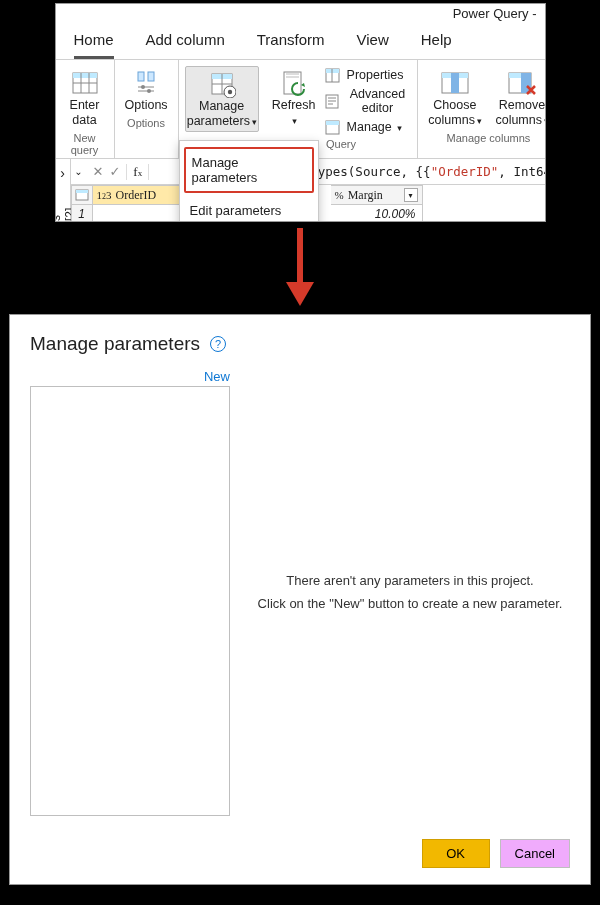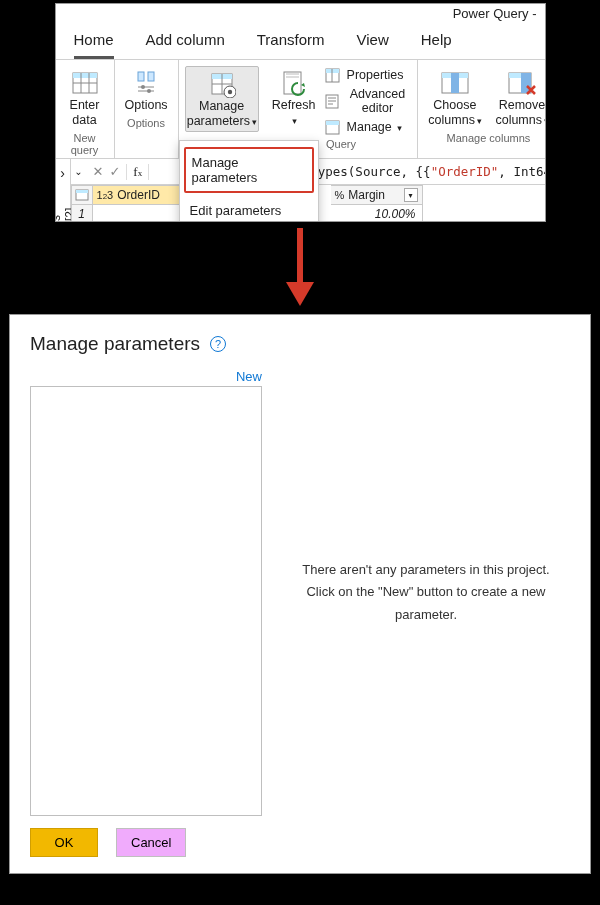--- a/index.html
+++ b/index.html
@@ -98,21 +98,21 @@
   }
   .fxrow .dd{ width:16px; text-align:center; font-size:10px; cursor:pointer;}
   .fxrow .xv{ display:flex; gap:6px; padding:0 6px; color:#888;}
   .fxrow .xv span{cursor:pointer;}
   .fxrow .fx{ font-family:"Segoe UI",serif; padding:0 6px; border-left:1px solid #ddd;border-right:1px solid #ddd;}
   .fxrow .formula{
     flex:1; padding:0 6px; font-family:Consolas,monospace; font-size:12.5px;
     white-space:nowrap; overflow:hidden;
   }
   .formula .str{color:#c0392b;}
-  .headrow{ display:flex; height:20px; font-size:12px;}
+  .headrow{ display:flex; height:20px; font-size:12px;font-family:Liberation Serif, serif;}
   .rownum-h{width:22px;border:1px solid #c9c9c9;background:#f4f4f4;display:flex;align-items:center;justify-content:center;}
   .colh{
     border:1px solid #c9c9c9;background:#f4f4f4;
     display:flex;align-items:center; padding:0 4px; gap:4px;
     border-left:none;
   }
   .colh.c1{ width:110px; background:#ffe9a8;}
   .colh.c2{ width:250px;}
   .colh .typeic{font-size:11px;}
   .colh .typeic .sub{font-size:8px;}
@@ -127,26 +127,26 @@
   .gridshift{ margin-left:0;}
   
   .arrow-wrap{ display:flex; justify-content:center; padding:6px 0;}
   
   .dialog{
     width:582px; margin:0 auto 6px; padding:18px 20px 16px;
   }
   .dlg-title{ font-size:19px; font-weight:400; display:flex; align-items:center; gap:10px;}
   .help-ic{ width:16px;height:16px;border:1.5px solid #1078d4;border-radius:50%;color:#1078d4;font-size:11px;display:flex;align-items:center;justify-content:center;}
   .dlg-body{ display:flex; gap:20px; margin-top:14px;}
-  .listcol{ width:232px;}
+  .listcol{ width:200px;}
   .newlink{ text-align:right; color:#1078d4; font-size:13px; cursor:pointer; padding-bottom:2px;}
   .listbox{ border:1px solid #bfbfbf; height:430px;}
   .msgcol{ flex:1; display:flex; align-items:center; justify-content:center;}
   .msg{ text-align:center; font-size:13px; color:#333; line-height:1.7;}
-  .dlg-foot{ display:flex; gap:18px; margin-top:12px;}
+  .dlg-foot{ display:flex; justify-content:flex-end; gap:10px; margin-top:23px;}
   .btn{
     min-width:68px; padding:6px 14px; font-size:13px;
     border:1px solid #bfbfbf; background:#f0abfc; cursor:pointer;
   }
   .btn.primary{ background:#f2b800; border-color:#d19e00;}
 </style>
 </head>
 <body>
 
 <div class="panel top-app">

